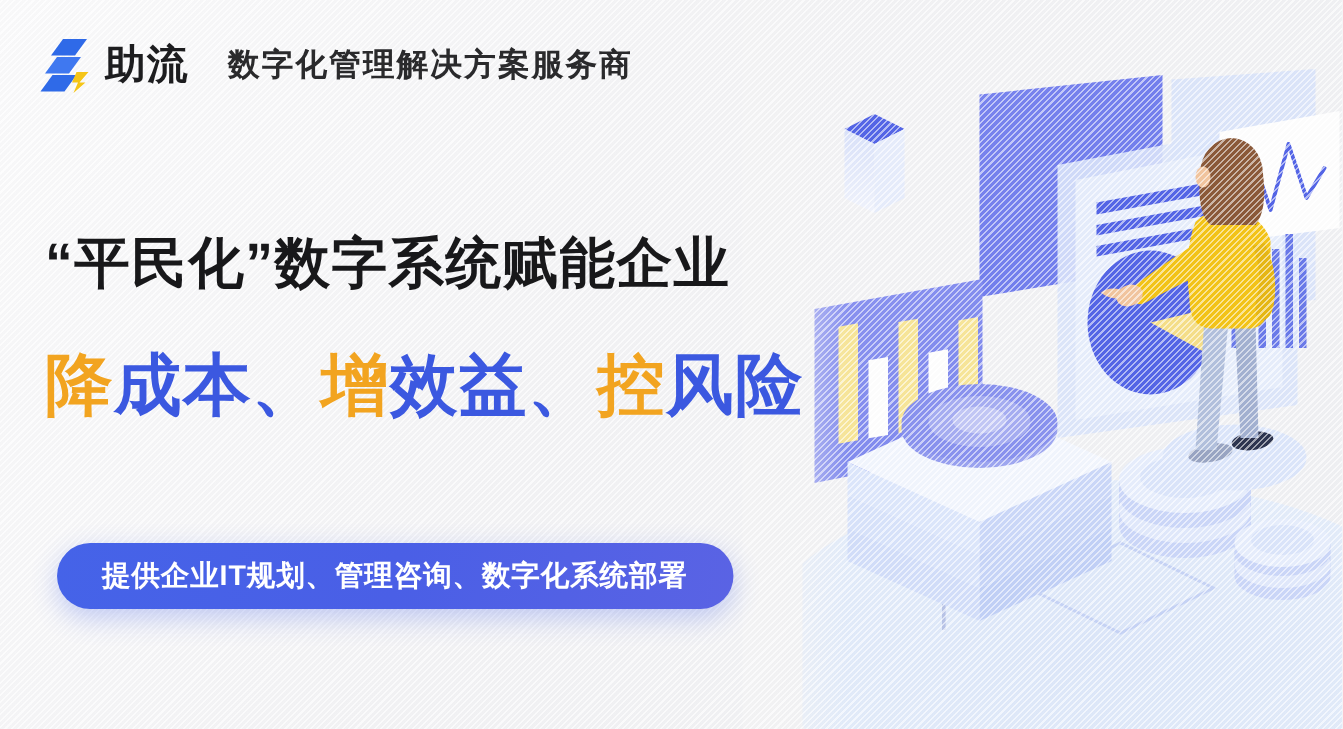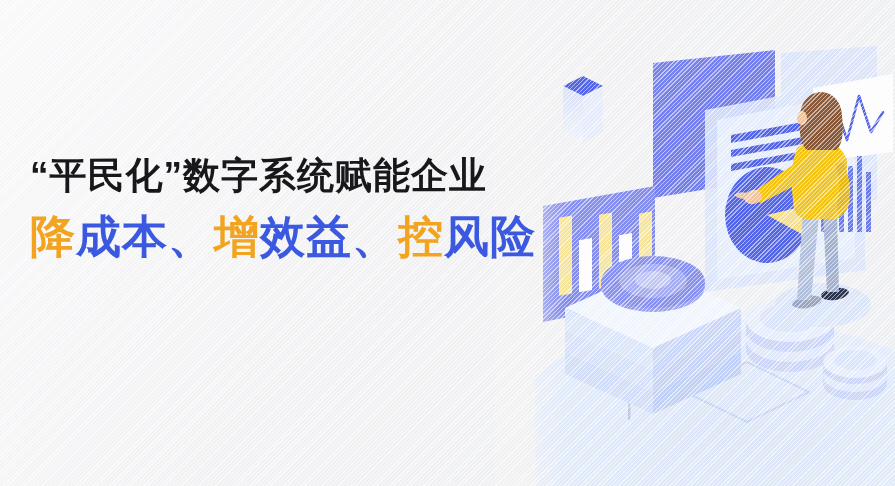--- a/index.html
+++ b/index.html
@@ -79,21 +79,21 @@
     font-weight: 700;
     color: #18181a;
     letter-spacing: 1px;
     line-height: 1.1;
     white-space: nowrap;
     z-index: 6;
   }
   .headline-2 {
     position: absolute;
     left: 30px;
-    top: 212px;
+    top: 232px;
     font-size: 45px;
     font-weight: 700;
     letter-spacing: 1px;
     line-height: 1.1;
     white-space: nowrap;
     z-index: 6;
   }
   .hl-gold  { color: #f2a420; }
   .hl-blue  { color: #3b58e0; }
 
@@ -299,22 +299,35 @@
         <rect x="278" y="132" width="12" height="12" fill="#f3c6a0"></rect>
 
         <ellipse cx="286" cy="116" rx="21" ry="24" fill="#8c5a3a"></ellipse>
         <path d="M265 118 Q263 142 272 150 L302 150 Q310 140 307 116 Q300 96 286 96 Q271 96 265 118 Z" fill="#8c5a3a"></path>
         <ellipse cx="267" cy="118" rx="5" ry="7" fill="#f3c6a0"></ellipse>
       </g>
     </svg>
   </div>
   <div class="illus-fade"></div>
 
+  <div class="header">
+    <span class="logo-mark">
+      <svg width="42" height="42" viewBox="0 0 42 42" xmlns="http://www.w3.org/2000/svg">
+        <polygon points="18,4 34,4 26,15 10,15" fill="#2f6ae8"></polygon>
+        <polygon points="14,16 30,16 22,27 6,27" fill="#3f78f0"></polygon>
+        <polygon points="11,28 27,28 19,39 3,39" fill="#2f6ae8"></polygon>
+        <polygon points="27,26 35,26 29,33 33,33 25,40 28,33 24,33" fill="#f5c518"></polygon>
+      </svg>
+    </span>
+    <span class="logo-brand">助流</span>
+    <span class="logo-tagline">数字化管理解决方案服务商</span>
+  </div>
 
   <div class="headline-1">“平民化”数字系统赋能企业</div>
 
   <div class="headline-2">
     <span class="hl-gold">降</span><span class="hl-blue">成本、</span><span class="hl-gold">增</span><span class="hl-blue">效益、</span><span class="hl-gold">控</span><span class="hl-blue">风险</span>
   </div>
 
+  <div class="cta-pill">提供企业IT规划、管理咨询、数字化系统部署</div>
 
   <div class="texture"></div>
 </div>
 
 </body></html>

